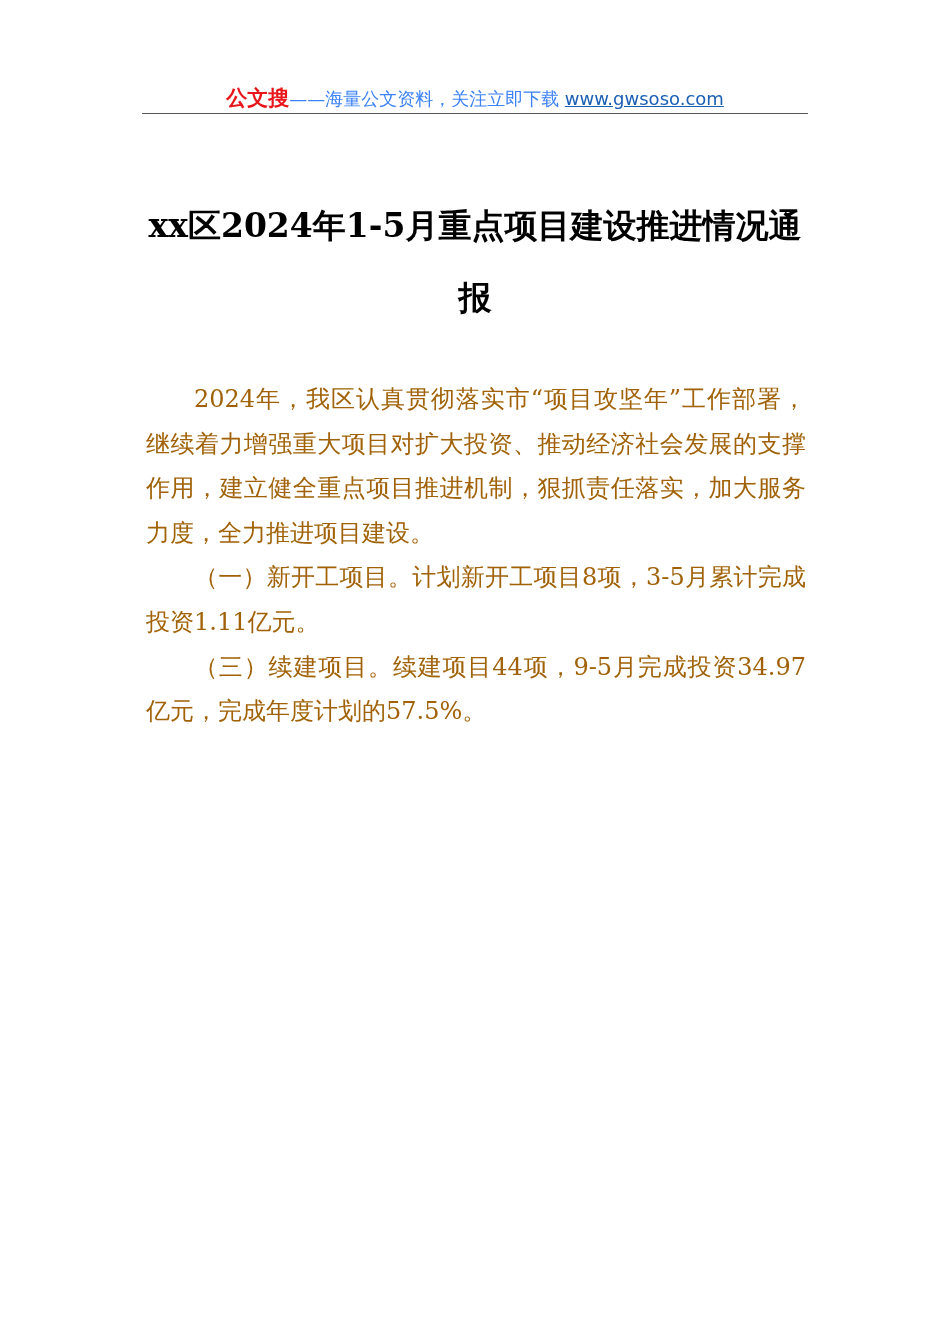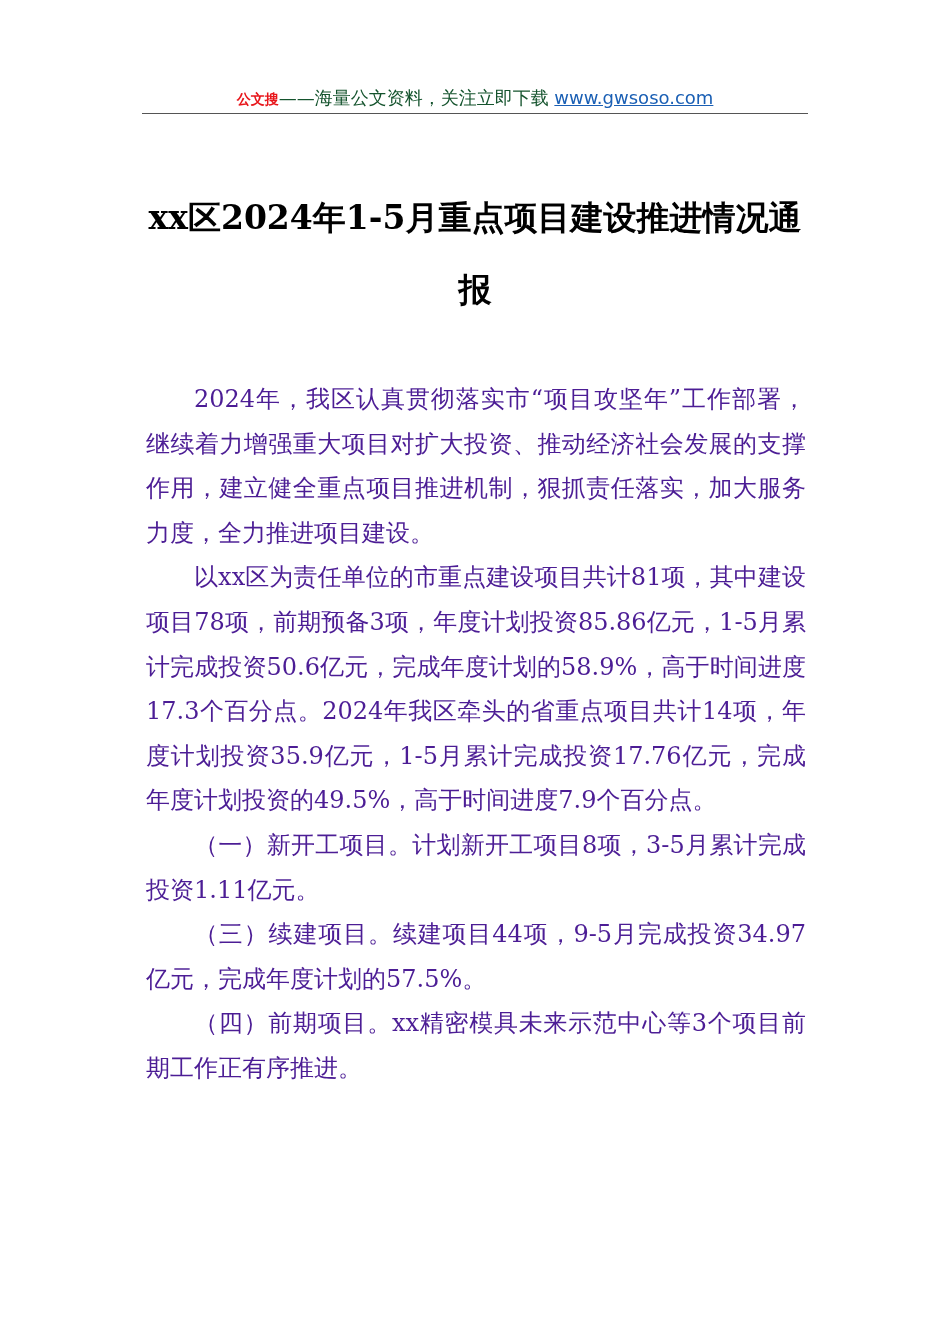--- a/index.html
+++ b/index.html
@@ -3,50 +3,48 @@
 <meta charset="utf-8">
 <style>
   html, body { margin: 0; padding: 0; background: #ffffff; }
   body { width: 950px; height: 1344px; position: relative; overflow: hidden; }
   .page { position: absolute; left: 0; top: 0; width: 950px; height: 1344px; background: #fff; }
   .header {
     position: absolute; left: 142px; top: 82px; width: 666px; height: 32px;
     text-align: center; font-family: "DejaVu Sans", sans-serif; font-size: 18px;
     line-height: 32px; white-space: nowrap; color: #222;
   }
-  .header .brand { color: #e8161b; font-weight: bold; font-size: 14px; }
-  .header .tagline { color: #14532d; }
+  .header .brand { color: #e8161b; font-weight: bold; font-size: 21px; }
+  .header .tagline { color: #3b82f6; }
   .header .link { color: #1a5fb4; text-decoration: underline; }
   .header-rule {
     position: absolute; left: 142px; top: 113px; width: 666px; height: 0;
     border-top: 1.5px solid #555;
   }
   .title {
-    position: absolute; left: 142px; top: 160px; width: 666px;
+    position: absolute; left: 142px; top: 168px; width: 666px;
     font-family: "DejaVu Serif", serif; font-weight: bold; font-size: 33px;
     line-height: 72px; text-align: center; color: #000; letter-spacing: 0px;
   }
   .body {
     position: absolute; left: 146px; top: 377px; width: 660px;
     font-family: "DejaVu Serif", serif; font-size: 24px; line-height: 44.6px;
-    color: #4c1d95; text-align: justify;
+    color: #a16207; text-align: justify;
   }
   .body p { margin: 0; text-indent: 2em; }
 </style>
 </head>
 <body>
 
 <div class="page">
   <div class="header">
     <span class="brand">公文搜</span><span class="tagline">——海量公文资料，关注立即下载 </span><span class="link">www.gwsoso.com</span>
   </div>
   <div class="header-rule"></div>
 
   <h1 class="title">xx区2024年1-5月重点项目建设推进情况通报</h1>
 
   <div class="body">
     <p>2024年，我区认真贯彻落实市“项目攻坚年”工作部署，继续着力增强重大项目对扩大投资、推动经济社会发展的支撑作用，建立健全重点项目推进机制，狠抓责任落实，加大服务力度，全力推进项目建设。</p>
-    <p>以xx区为责任单位的市重点建设项目共计81项，其中建设项目78项，前期预备3项，年度计划投资85.86亿元，1-5月累计完成投资50.6亿元，完成年度计划的58.9%，高于时间进度17.3个百分点。2024年我区牵头的省重点项目共计14项，年度计划投资35.9亿元，1-5月累计完成投资17.76亿元，完成年度计划投资的49.5%，高于时间进度7.9个百分点。</p>
     <p>（一）新开工项目。计划新开工项目8项，3-5月累计完成投资1.11亿元。</p>
     <p>（三）续建项目。续建项目44项，9-5月完成投资34.97亿元，完成年度计划的57.5%。</p>
-    <p>（四）前期项目。xx精密模具未来示范中心等3个项目前期工作正有序推进。</p>
   </div>
 </div>
 
 </body></html>

